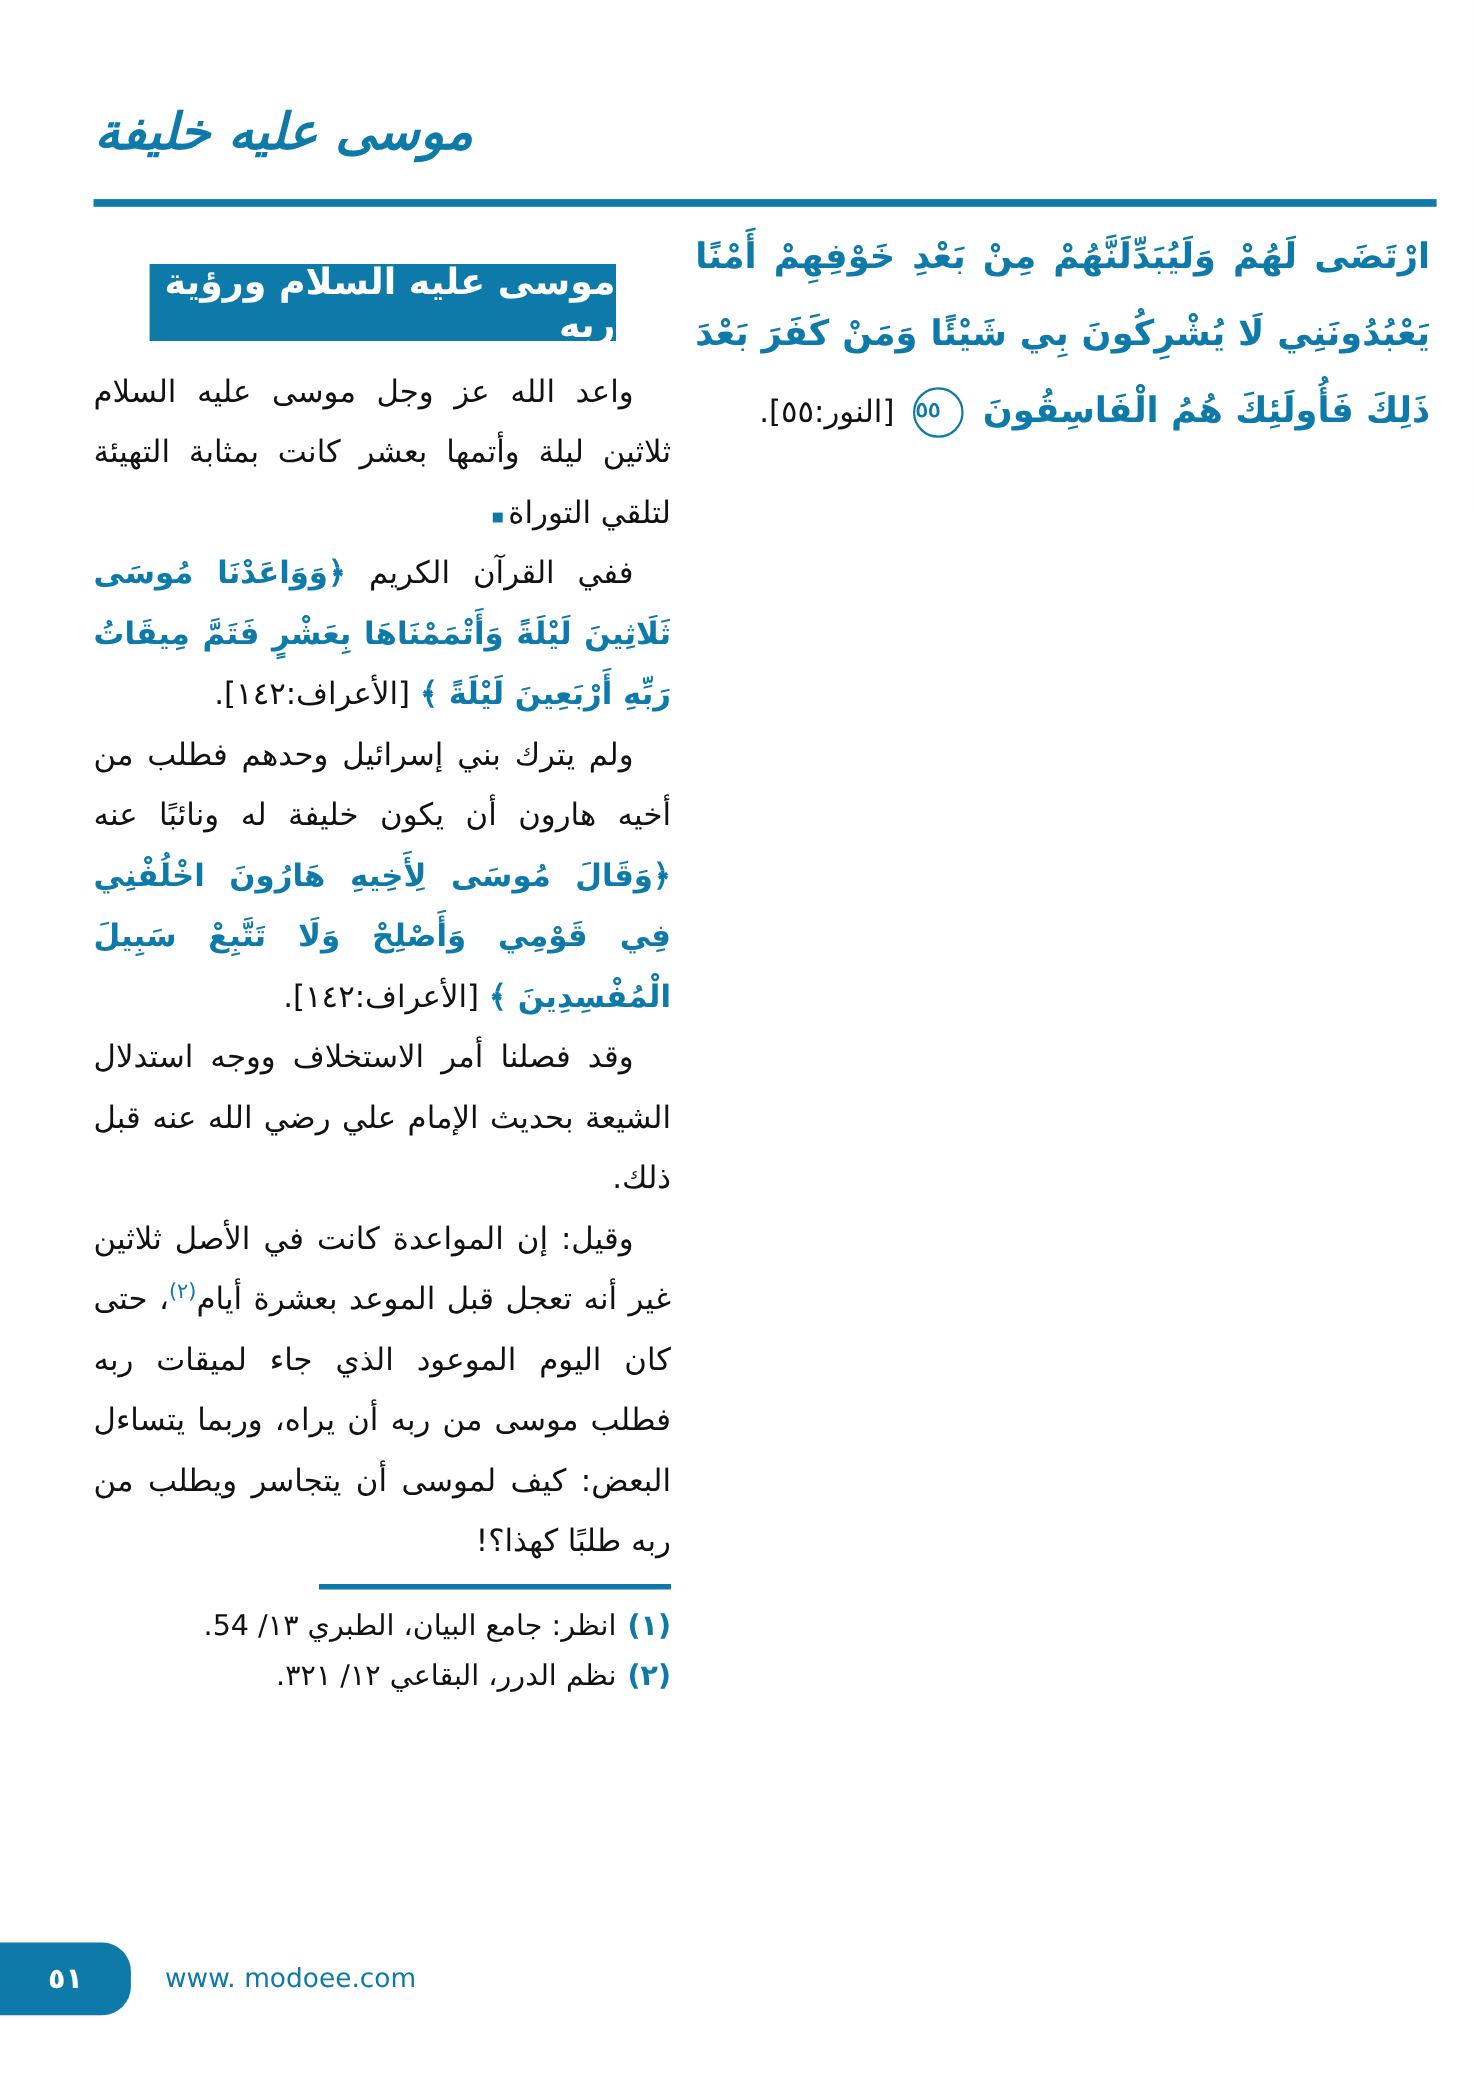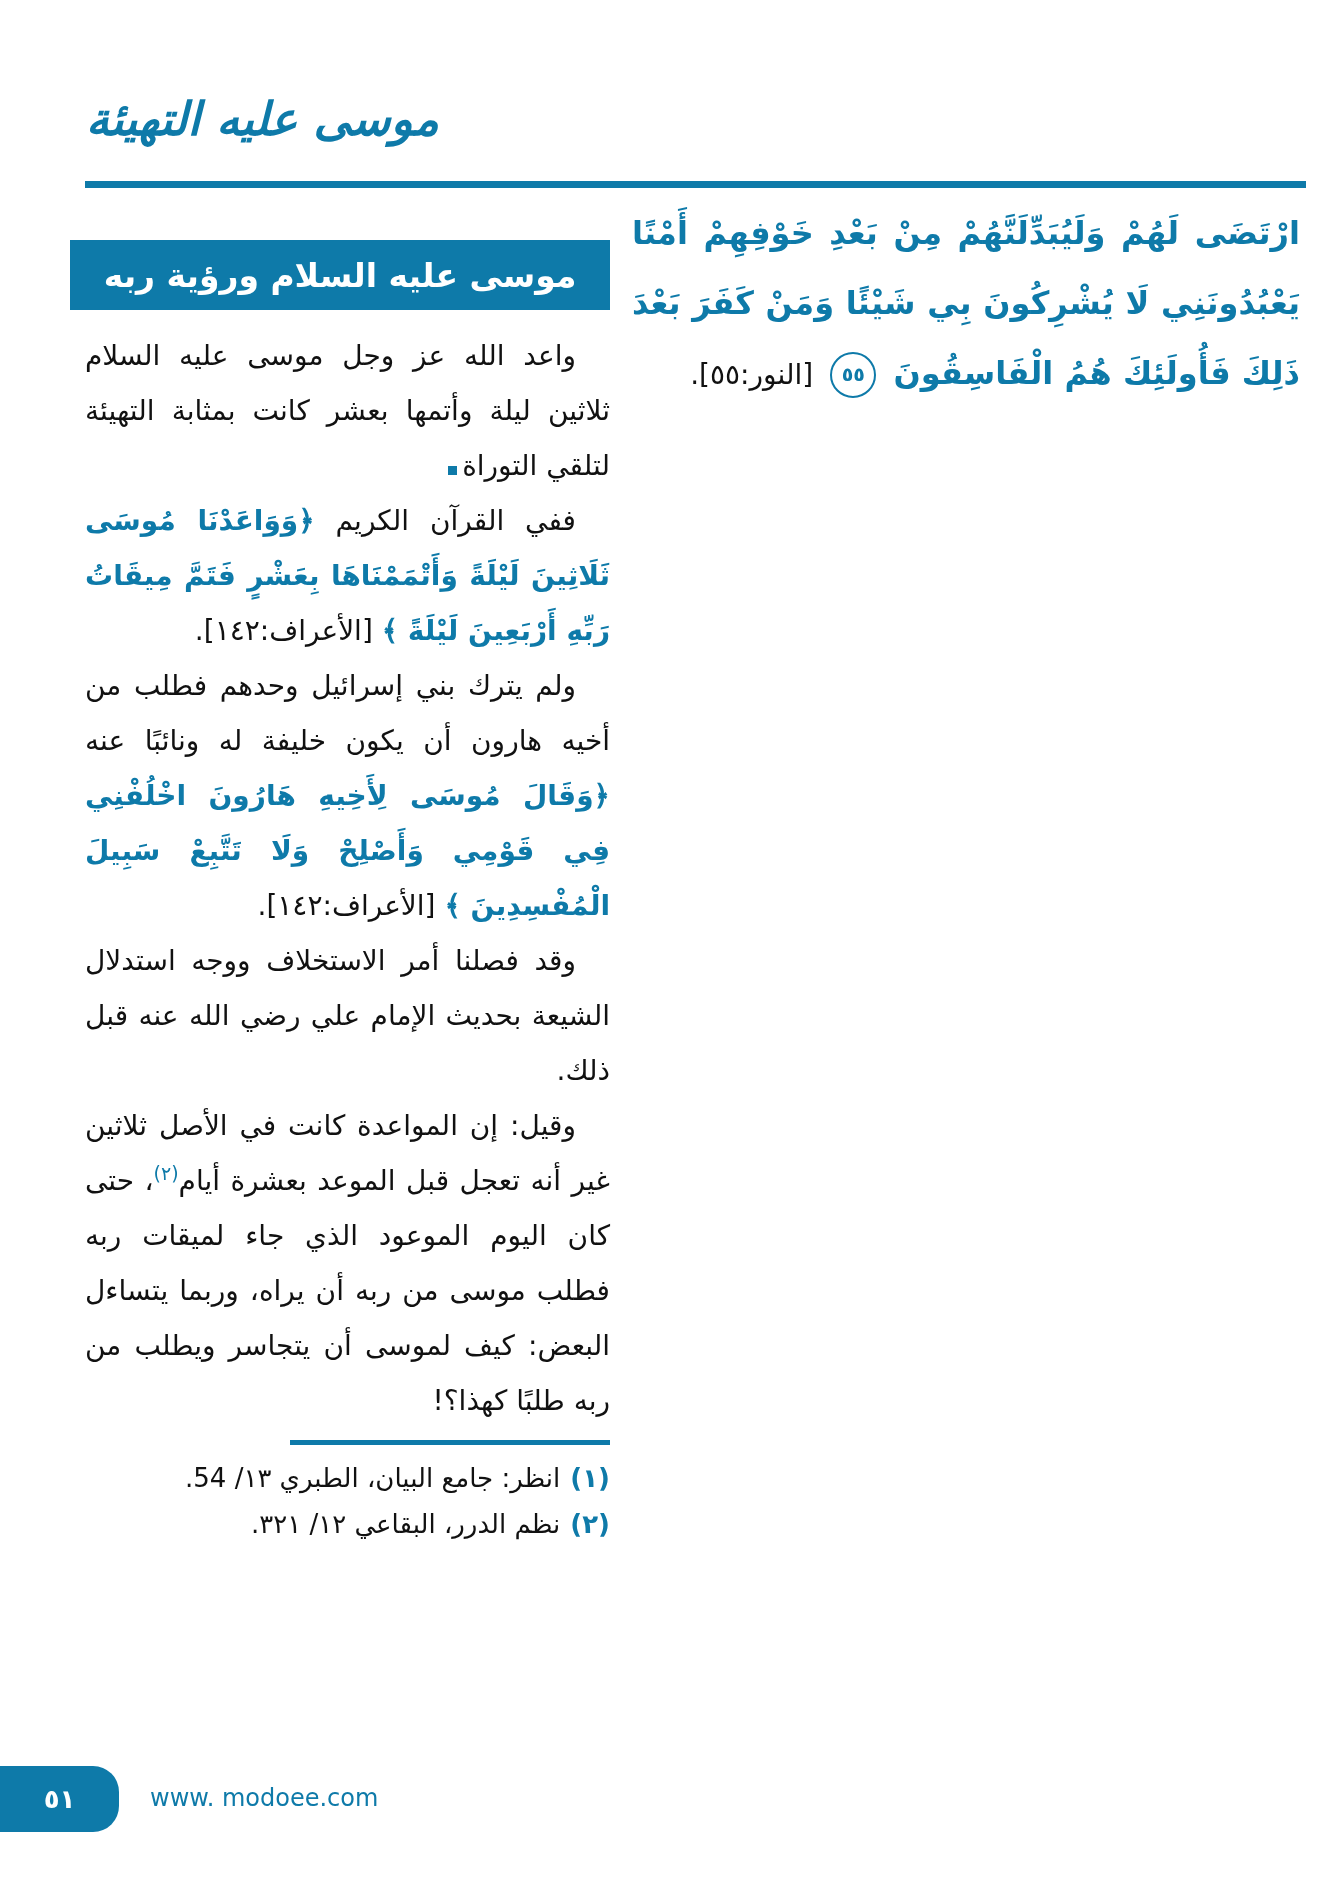--- a/index.html
+++ b/index.html
@@ -5,45 +5,45 @@
   html,body{margin:0;padding:0;}
   body{background:#e8e8e8;font-family:"DejaVu Sans",sans-serif;}
   #page{position:relative;width:1339px;height:1890px;background:#ffffff;margin:0 auto;overflow:hidden;}
 
   
   .calligraphy{position:absolute;left:86px;top:92px;color:#0e7aa9;font-size:46px;font-weight:bold;font-style:italic;white-space:nowrap;direction:rtl;}
   .header-rule{position:absolute;left:85px;top:181px;width:1221px;height:7px;background:#0e7aa9;}
 
   
   .verse-block{position:absolute;left:632px;top:198px;width:668px;direction:rtl;text-align:justify;color:#0e7aa9;font-weight:bold;font-size:32px;line-height:70px;}
-  .verse-block .ayah-circle{display:inline-block;width:42px;height:42px;border:2px solid #0e7aa9;border-radius:50%;text-align:center;line-height:40px;font-size:19px;vertical-align:middle;margin:0 6px;font-weight:bold;}
+  .verse-block .ayah-circle{display:inline-block;width:42px;height:42px;border:2px solid #0e7aa9;border-radius:50%;text-align:left;line-height:40px;font-size:19px;vertical-align:middle;margin:0 6px;font-weight:bold;font-family:Liberation Mono, monospace;}
   .verse-ref{color:#111111;font-weight:normal;font-size:28px;white-space:nowrap;}
 
   
   .left-col{position:absolute;left:85px;top:240px;width:525px;direction:rtl;color:#111111;}
-  .section-box{width:540px;height:70px;margin:0 auto 18px auto;background:#0e7aa9;color:#ffffff;display:flex;align-items:center;justify-content:center;font-size:33px;font-weight:bold;}
+  .section-box{width:424px;height:70px;margin:0 auto 18px auto;background:#0e7aa9;color:#ffffff;display:flex;align-items:center;justify-content:center;font-size:33px;font-weight:bold;}
   .left-col p{margin:0;font-size:28px;line-height:55px;text-align:justify;text-indent:34px;}
   .quran{color:#0e7aa9;font-weight:bold;}
   .ref{color:#111111;}
   .fn-mark{color:#0e7aa9;font-size:19px;vertical-align:super;line-height:0;}
   .sq{display:inline-block;width:9px;height:9px;background:#0e7aa9;margin:0 5px;}
   .fn-sep{width:320px;height:5px;background:#0e7aa9;margin-top:12px;}
   .footnotes{margin-top:10px;font-size:26px;line-height:46px;}
   .footnotes .fn-no{color:#0e7aa9;font-weight:bold;margin-left:10px;}
 
   
   .page-tab{position:absolute;left:0;top:1766px;width:119px;height:66px;background:#0e7aa9;border-radius:0 26px 26px 0;color:#ffffff;display:flex;align-items:center;justify-content:center;font-size:26px;font-weight:bold;}
   .site-url{position:absolute;left:150px;top:1784px;color:#0e7aa9;font-size:24px;direction:ltr;}
 </style>
 </head>
 <body>
 
 <div id="page">
 
-  <div class="calligraphy">موسى عليه التهيئة</div>
+  <div class="calligraphy">موسى عليه خليفة</div>
   <div class="header-rule"></div>
 
   <div class="verse-block">
     <span>ارْتَضَى لَهُمْ وَلَيُبَدِّلَنَّهُمْ مِنْ بَعْدِ خَوْفِهِمْ أَمْنًا يَعْبُدُونَنِي لَا يُشْرِكُونَ بِي شَيْئًا وَمَنْ كَفَرَ بَعْدَ ذَلِكَ فَأُولَئِكَ هُمُ الْفَاسِقُونَ</span>
     <span class="ayah-circle">٥٥</span>
     <span class="verse-ref">[النور:٥٥].</span>
   </div>
 
   <div class="left-col">
 

